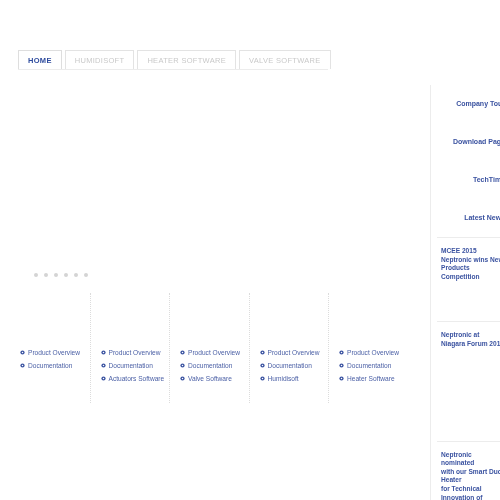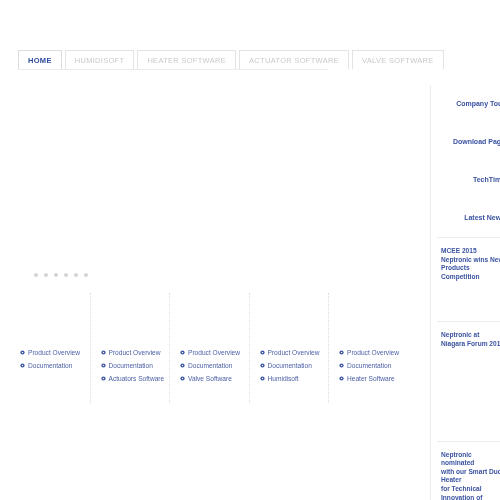--- a/index.html
+++ b/index.html
@@ -156,21 +156,20 @@
 </style>
 </head>
 <body>
 
 <div id="page">
 
   <div id="tabbar">
     <div class="tab active">HOME</div>
     <div class="tab">HUMIDISOFT</div>
     <div class="tab">HEATER SOFTWARE</div>
-    <div class="tab">ACTUATOR SOFTWARE</div>
     <div class="tab">VALVE SOFTWARE</div>
   </div>
   <div id="tabline"></div>
 
   <div id="dots">
     <span class="dot"></span>
     <span class="dot"></span>
     <span class="dot"></span>
     <span class="dot"></span>
     <span class="dot"></span>

